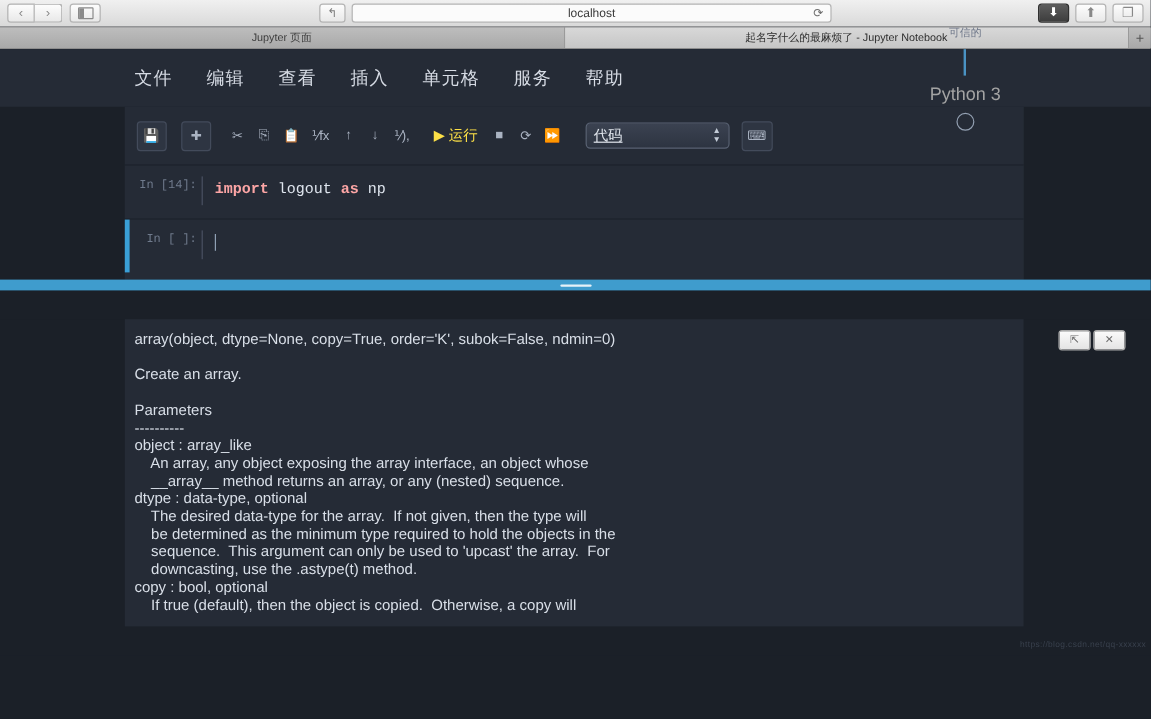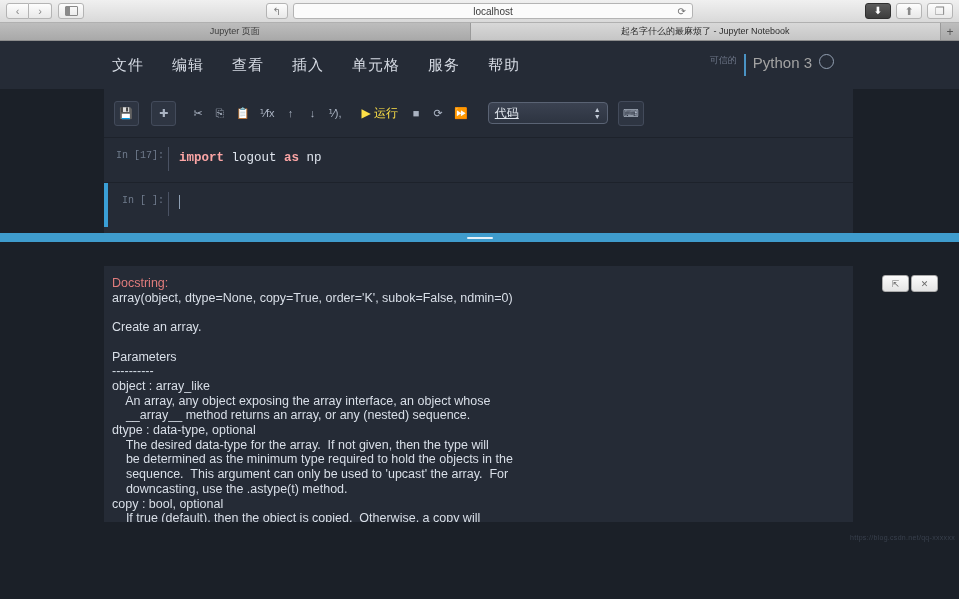--- a/index.html
+++ b/index.html
@@ -187,21 +187,23 @@
   .menu-item {
     color: #d6dbe4;
     font-size: 15px;
     margin-right: 28px;
     letter-spacing: 1px;
   }
   .kernel-area {
     position: absolute;
     right: 125px;
     display: flex;
+    align-items: center;
     gap: 7px;
+    flex-direction: column;
   }
   .trust-label {
     font-size: 9px;
     color: #6d7688;
   }
   .kdiv {
     width: 2px;
     height: 22px;
     background: #4a93c4;
   }
@@ -488,21 +490,21 @@
       <div class="tb-sel">
         <span>代码</span>
         <span class="arrows">▲<br>▼</span>
       </div>
       <div class="tb-btn">⌨</div>
     </div>
 
     <div class="cells">
 
       <div class="cell">
-        <div class="prompt">In [17]:</div>
+        <div class="prompt">In [14]:</div>
         <div class="cell-input"><span class="kw">import </span><span>logout </span><span class="kw">as </span><span>np</span></div>
       </div>
 
 
       <div class="cell selected">
         <div class="prompt">In [ ]:</div>
         <div class="cell-input"><span class="caret"></span></div>
       </div>
 
     </div>
@@ -511,21 +513,20 @@
   <div class="splitter">
     <div class="grip"></div>
   </div>
 
   <div class="pager">
     <div class="pager-btns">
       <div class="pg-btn">⇱</div>
       <div class="pg-btn">✕</div>
     </div>
     <div class="pager-content">
-      <pre class="doc-pre"><span class="doc-title">Docstring:</span></pre>
       <pre class="doc-pre">array(object, dtype=None, copy=True, order='K', subok=False, ndmin=0)
 
 Create an array.
 
 Parameters
 ----------
 object : array_like
     An array, any object exposing the array interface, an object whose
     __array__ method returns an array, or any (nested) sequence.
 dtype : data-type, optional

